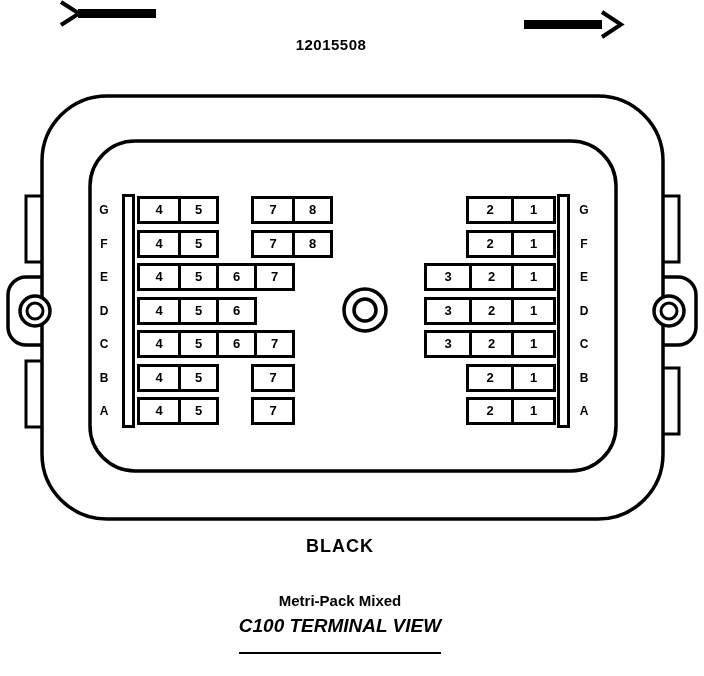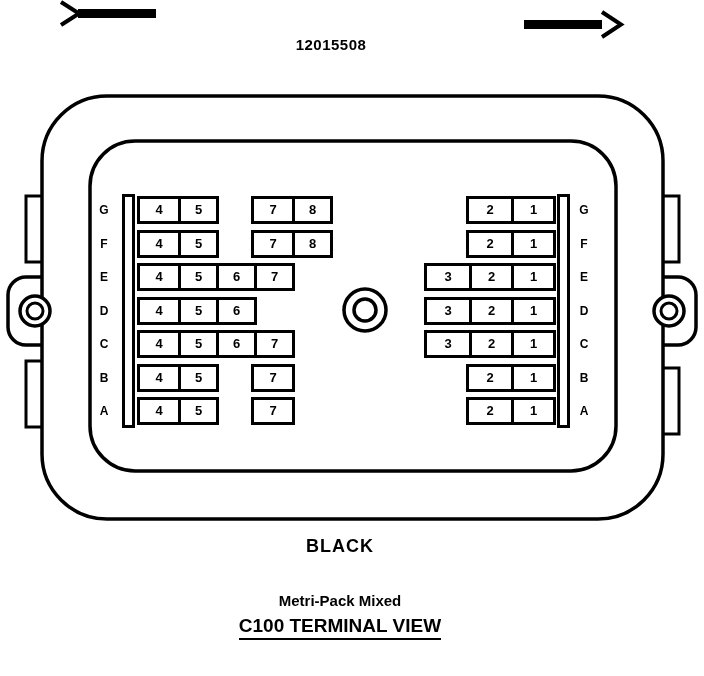--- a/index.html
+++ b/index.html
@@ -6,21 +6,21 @@
   #stage{
     position:relative;width:704px;height:676px;background:#ffffff;
     font-family:"Liberation Sans",sans-serif;color:#000;overflow:hidden;border-radius:6px;
   }
   .abs{position:absolute;}
   .txt{position:absolute;text-align:center;font-weight:bold;color:#000;}
   #part-number{left:231px;top:36px;width:200px;font-size:15px;letter-spacing:.5px;}
   #black-label{left:0px;top:536px;width:680px;font-size:18px;letter-spacing:1px;}
   #pack-type{left:0px;top:592px;width:680px;font-size:15px;}
   #view-title{left:0px;top:615px;width:680px;font-size:19px;}
-  #view-title .u{display:inline-block;border-bottom:2.5px solid #000;padding-bottom:1px;}
+  #view-title .u{display:inline-block;border-bottom:2.5px solid #000;padding-bottom:15px;font-style:italic;}
   #view-subtitle{left:0px;top:642px;width:680px;font-size:19px;}
   .row-label{
     position:absolute;width:24px;text-align:center;
     font-weight:bold;font-size:12px;line-height:14px;
   }
   .cell-block{
     position:absolute;display:flex;box-sizing:border-box;
     border:3px solid #000;background:#fff;
   }
   .cell{

